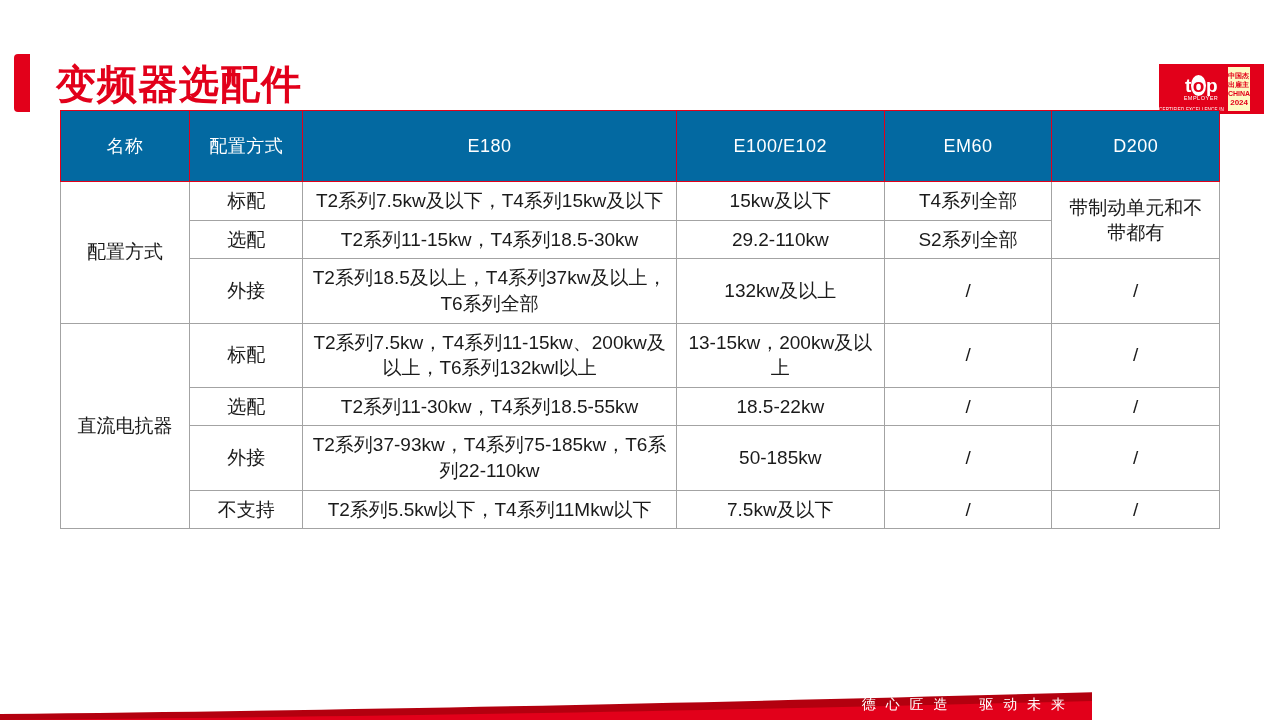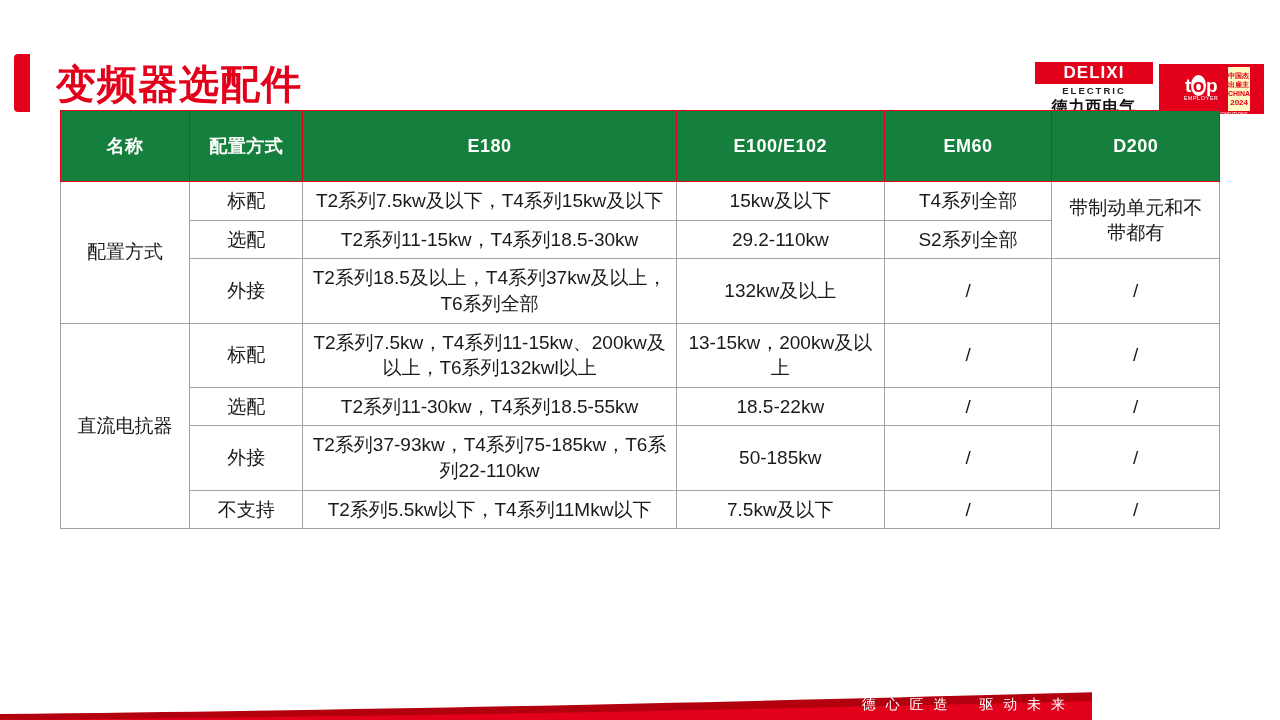--- a/index.html
+++ b/index.html
@@ -162,23 +162,23 @@
   table.spec th, table.spec td {
     border: 1px solid #a3a3a3;
     text-align: center;
     vertical-align: middle;
     color: #1a1a1a;
     font-size: 19px;
     padding: 6px 8px;
     line-height: 1.35;
   }
   table.spec thead th {
-    background: #15803d;
-    color: #ffffff;
-    font-weight: bold;
+    background: #0369a1;
+    color: #ffffff;
+    font-weight: normal;
     font-size: 18px;
     height: 58px;
     border: 1px solid #e2001a;
     letter-spacing: 0.5px;
   }
   .col-name  { width: 128px; }
   .col-cfg   { width: 112px; }
   .col-e180  { width: 370px; }
   .col-e100  { width: 206px; }
   .col-em60  { width: 166px; }
@@ -210,25 +210,20 @@
   .footer-text span { margin-left: 22px; }
 </style>
 </head>
 <body>
 
 <div class="slide-header">
   <div class="title-bar"></div>
   <div class="slide-title">变频器选配件</div>
 
   <div class="logo-area">
-    <div class="delixi-logo">
-      <div class="delixi-top">DELIXI</div>
-      <div class="delixi-sub">ELECTRIC</div>
-      <div class="delixi-cn">德力西电气</div>
-    </div>
     <div class="top-employer">
       <div class="te-left">
         <div class="te-word">
           <span>t</span><i>o</i><span>p</span>
         </div>
         <div class="te-sub">EMPLOYER</div>
       </div>
       <div class="te-right">
         <div>中国杰出雇主</div>
         <div>CHINA</div>

